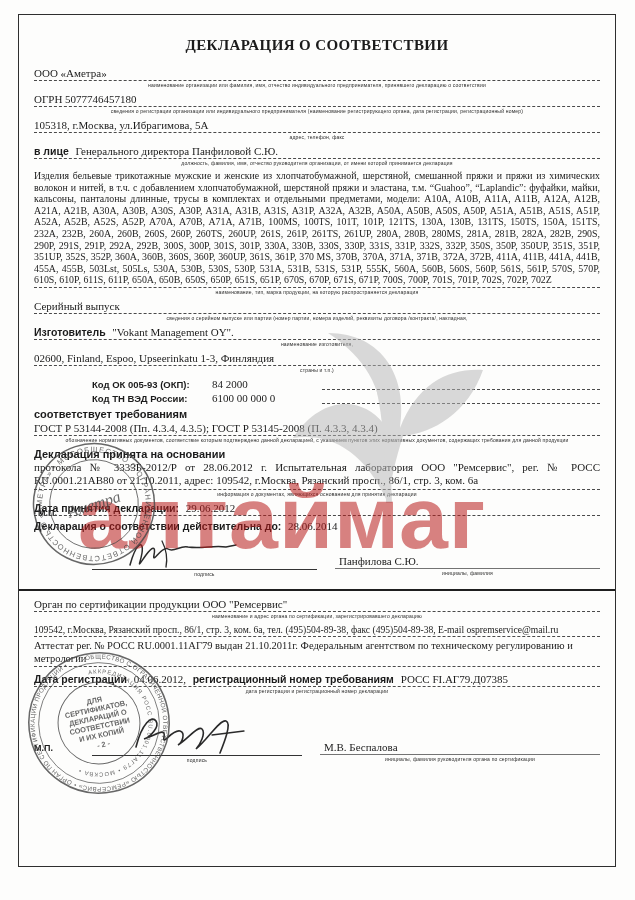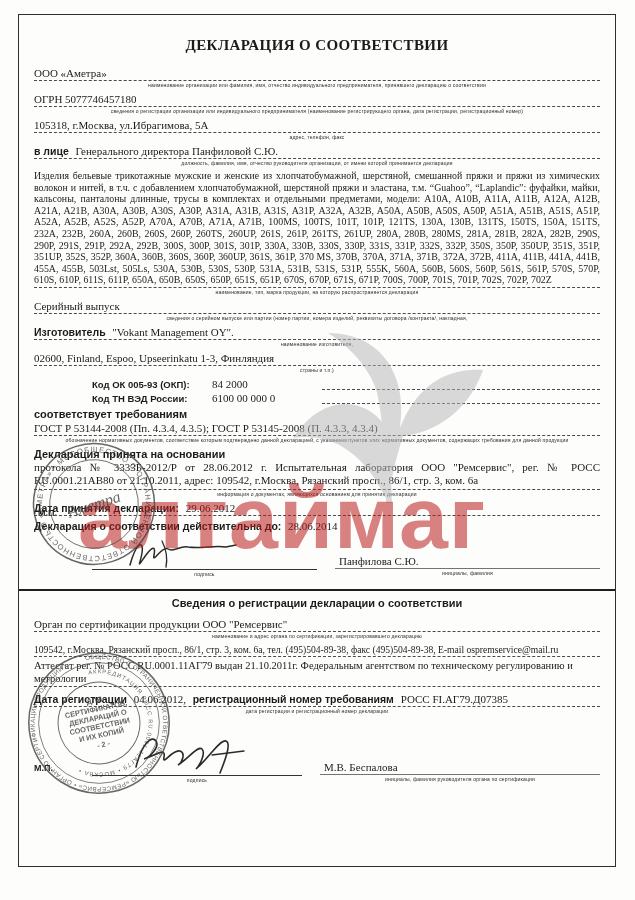--- a/index.html
+++ b/index.html
@@ -205,21 +205,20 @@
         <div class="caption">подпись</div>
       </div>
       <div class="sig-name">
         <span class="nm">Панфилова С.Ю.</span>
         <div class="caption">инициалы, фамилия</div>
       </div>
     </div>
 
     <div class="thickline"></div>
 
-    <div class="center-head">Сведения о регистрации декларации о соответствии</div>
 
     <div class="row">
       <span>Орган по сертификации продукции ООО "Ремсервис"</span>
     </div>
     <div class="caption">наименование и адрес органа по сертификации, зарегистрировавшего декларацию</div>
 
     <div class="small-row">
       <span>109542, г.Москва, Рязанский просп., 86/1, стр. 3, ком. 6а, тел. (495)504-89-38, факс (495)504-89-38, E-mail ospremservice@mail.ru</span>
     </div>
     <div class="reg-para" style="margin-top:2px;font-family:Liberation Serif, serif;">

